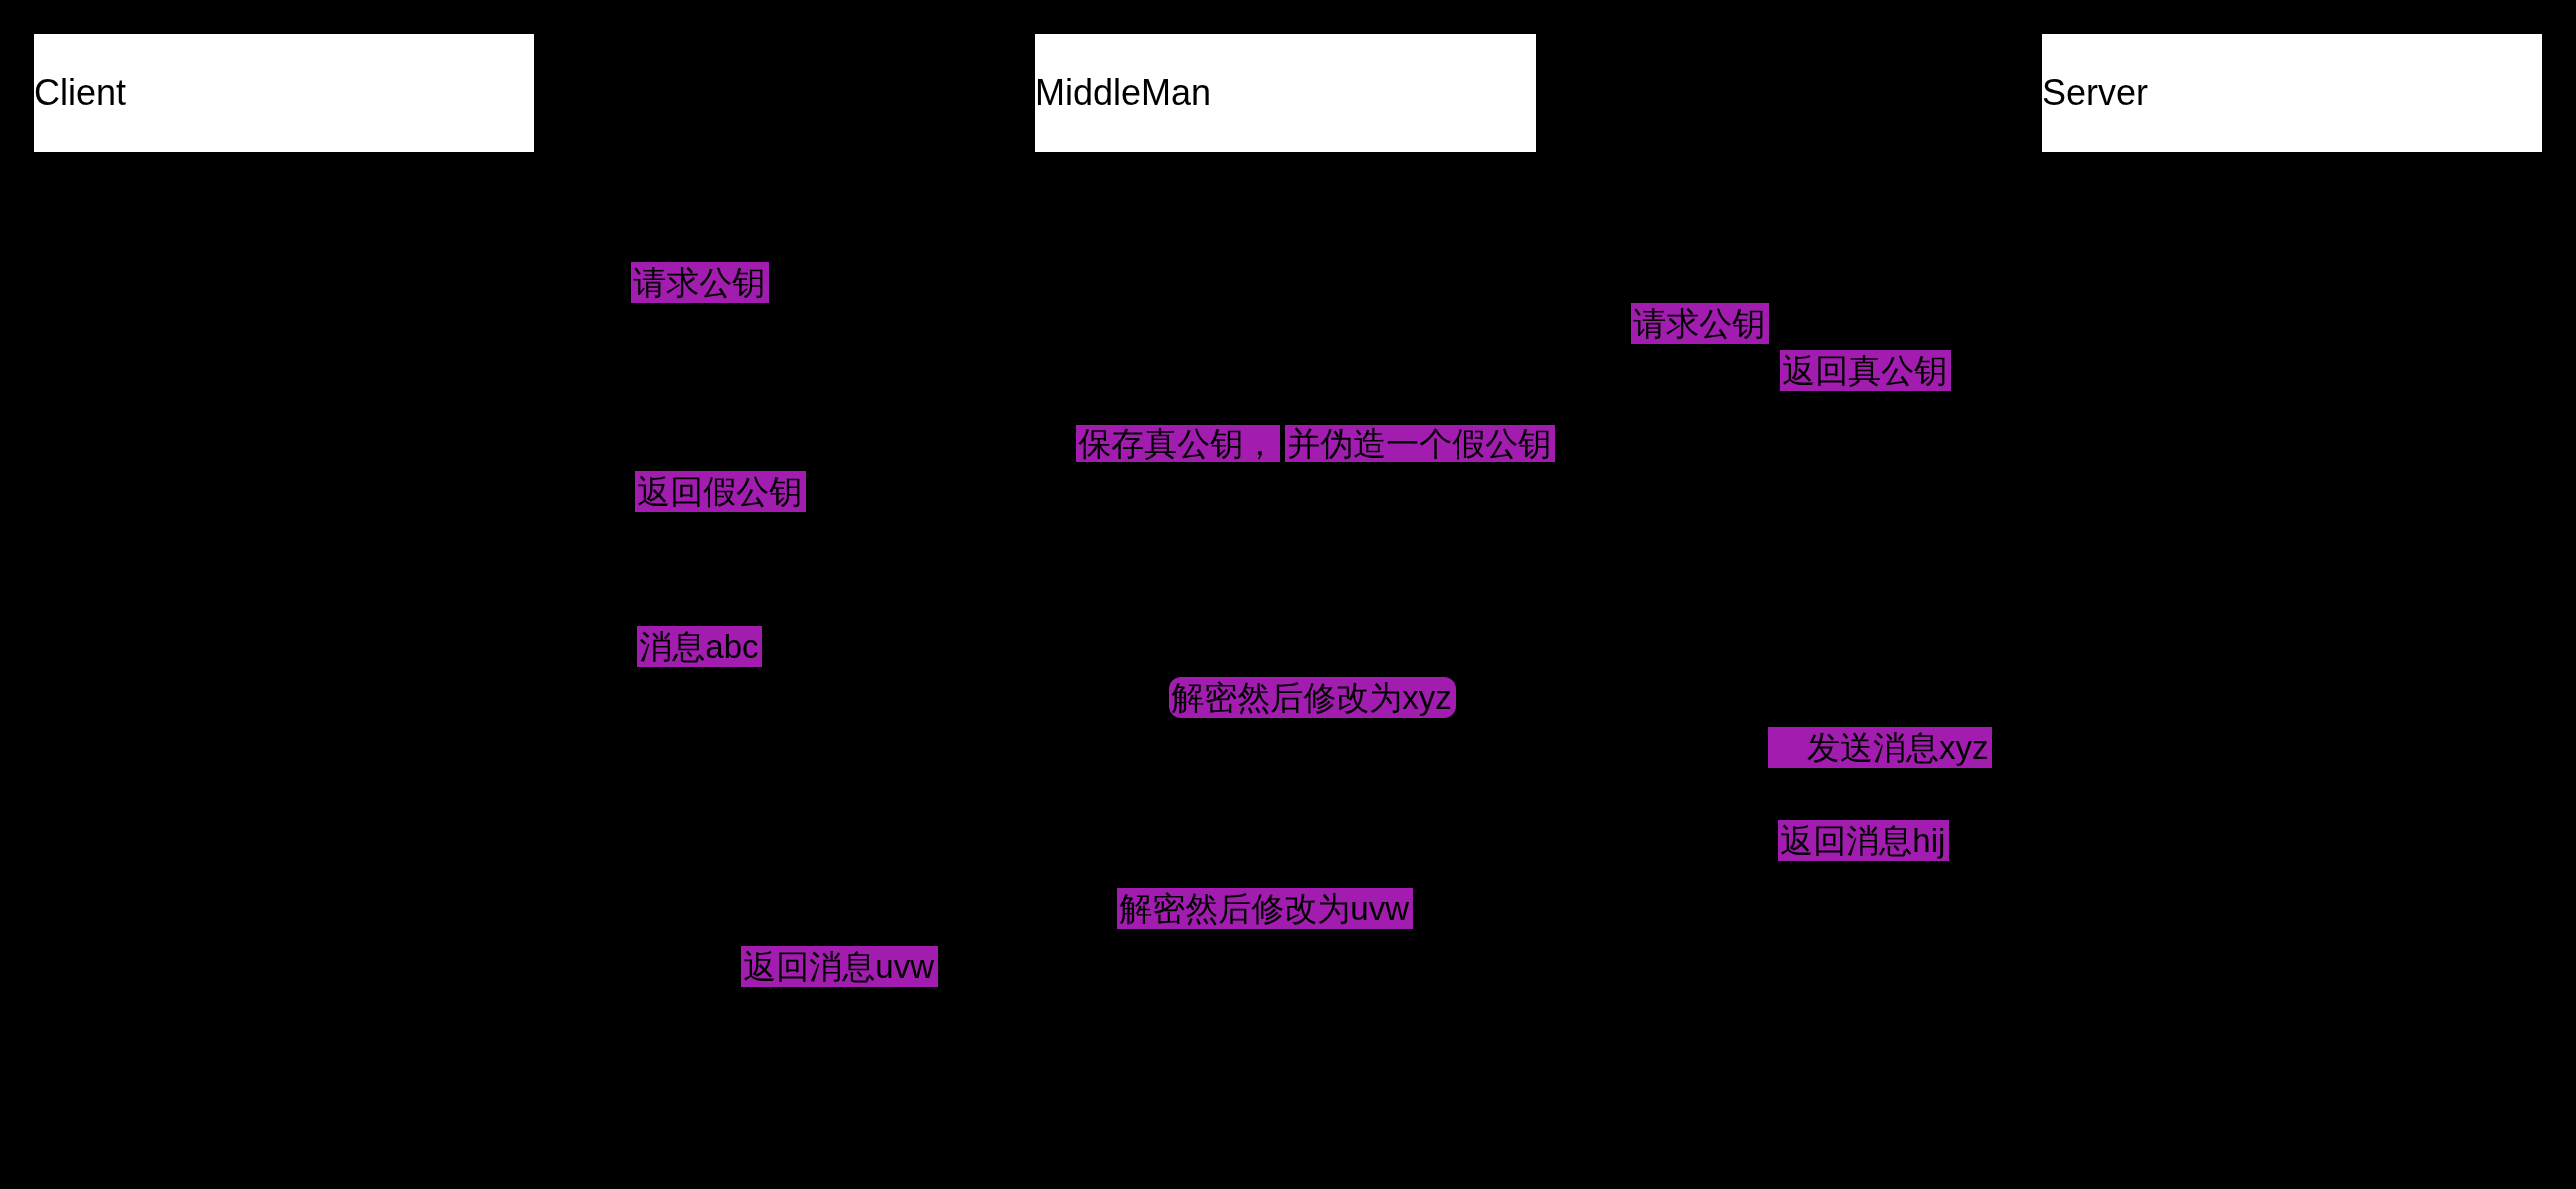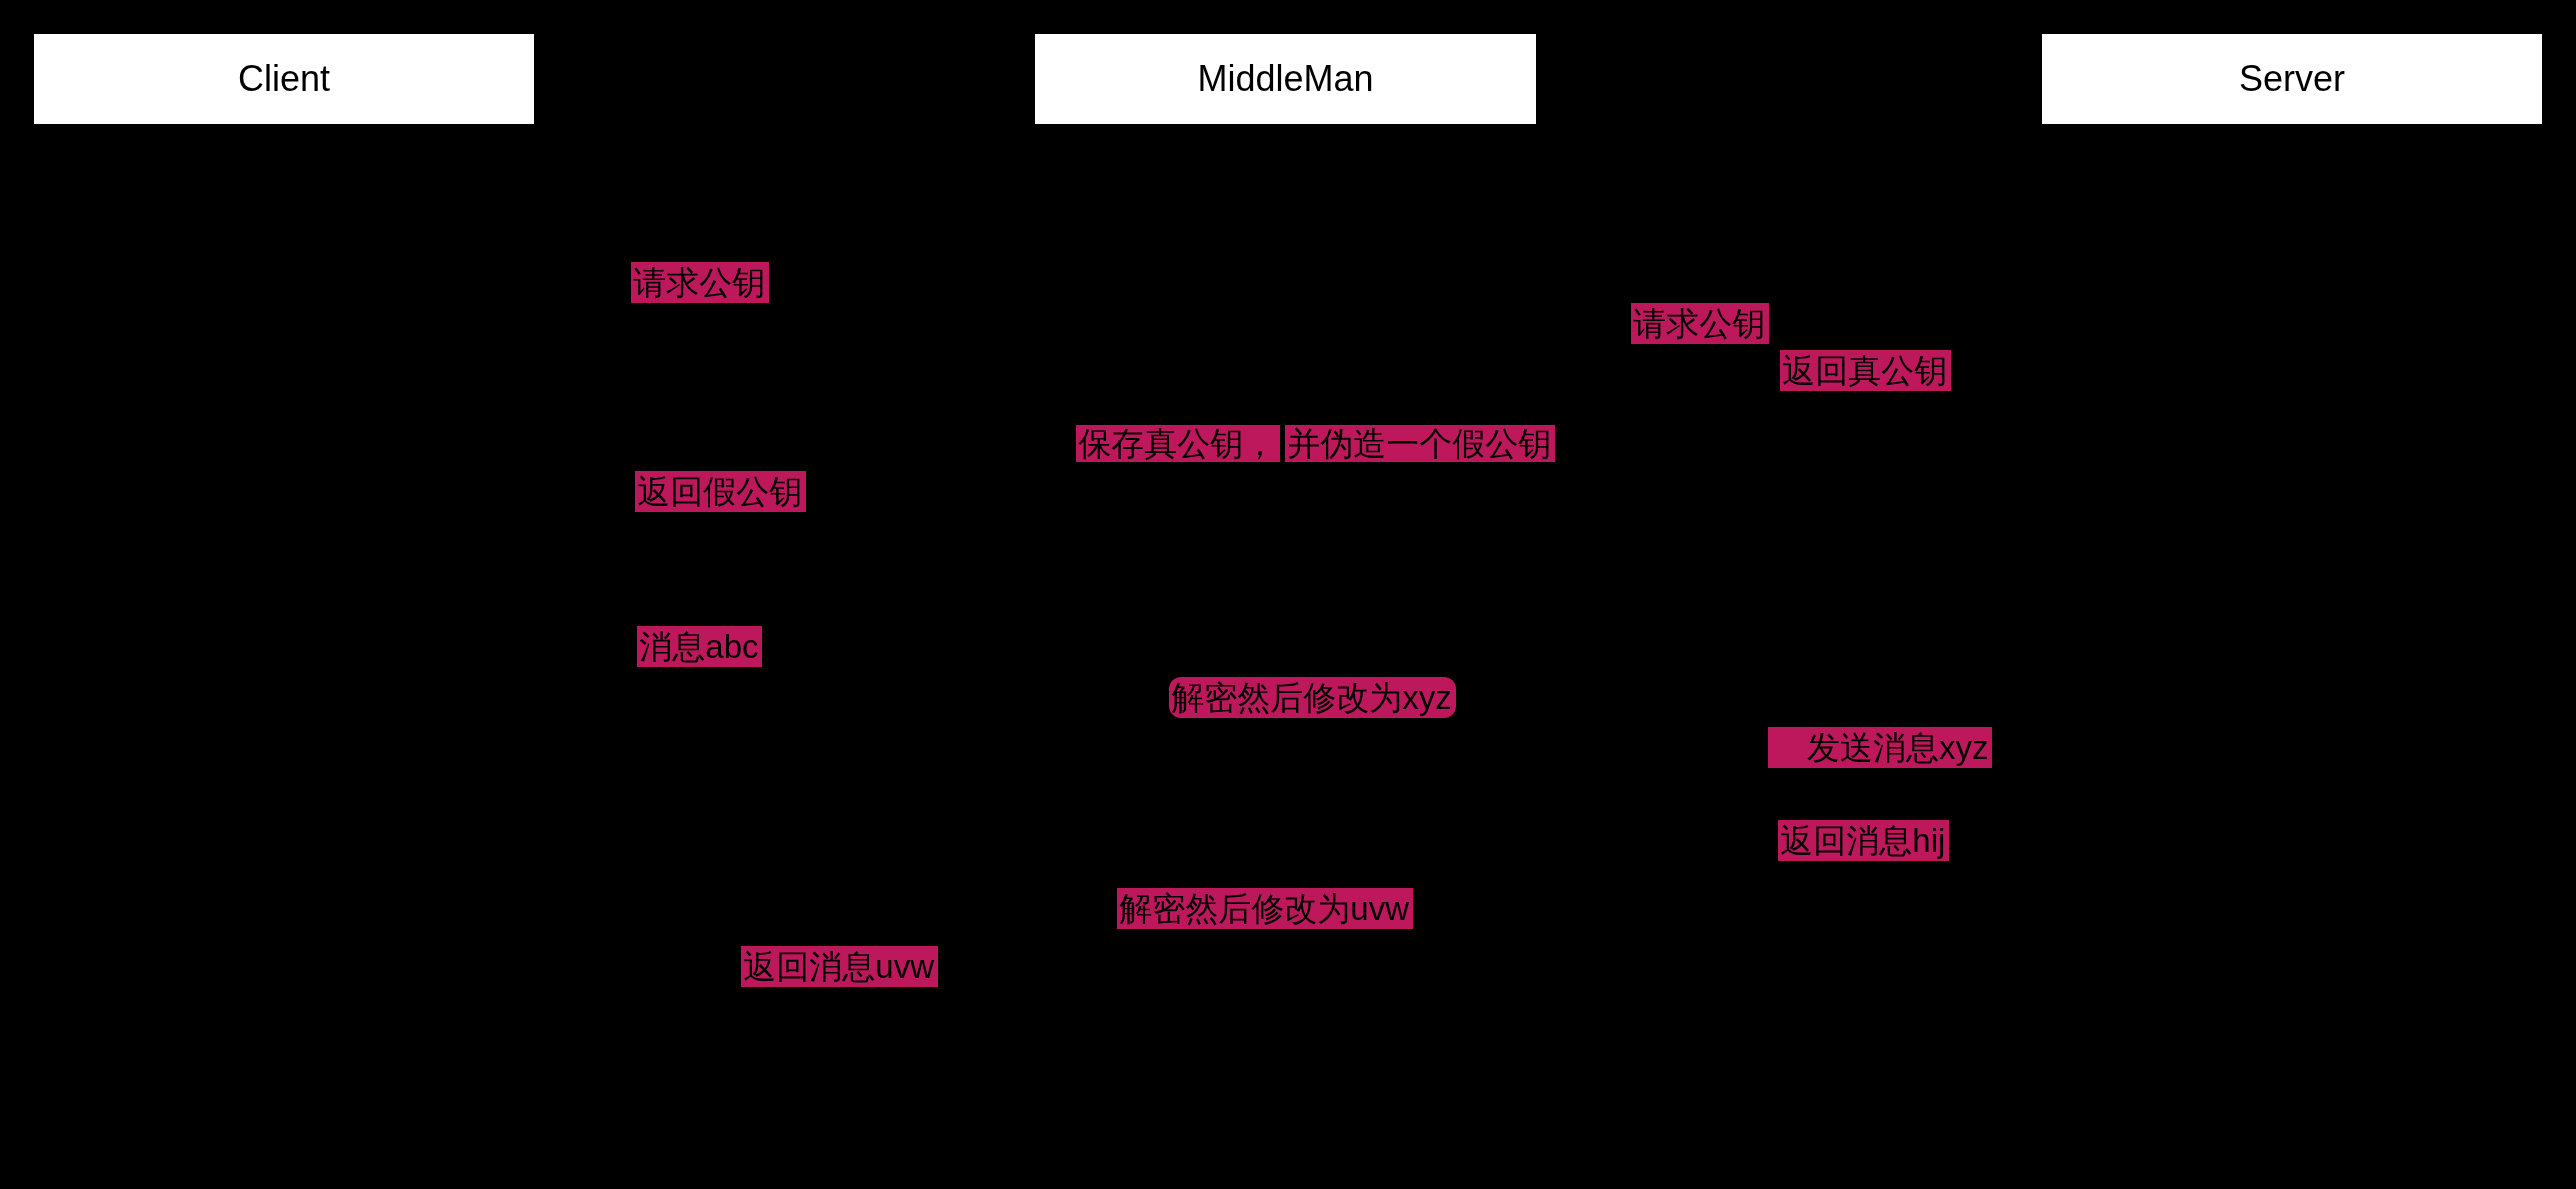--- a/index.html
+++ b/index.html
@@ -14,31 +14,30 @@
     background: #000000;
     overflow: hidden;
     font-family: "Liberation Sans", "DejaVu Sans", sans-serif;
   }
   .actor {
     position: absolute;
     background: #ffffff;
     color: #000000;
     display: flex;
     align-items: center;
-    justify-content: center;
     font-size: 36px;
     top: 34px;
-    height: 90px;
+    height: 118px;
   }
   .actor-client    { left: 34px;   width: 500px; }
   .actor-middleman { left: 1035px; width: 501px; }
   .actor-server    { left: 2042px; width: 500px; }
   .lbl {
     position: absolute;
-    background: #be185d;
+    background: #a21caf;
     color: #000000;
     font-size: 33px;
     line-height: 41px;
     height: 41px;
     padding: 0 3.9px 0 2.3px;
     white-space: nowrap;
     display: inline-block;
   }
   .lbl.note-seg {
     line-height: 37px;

